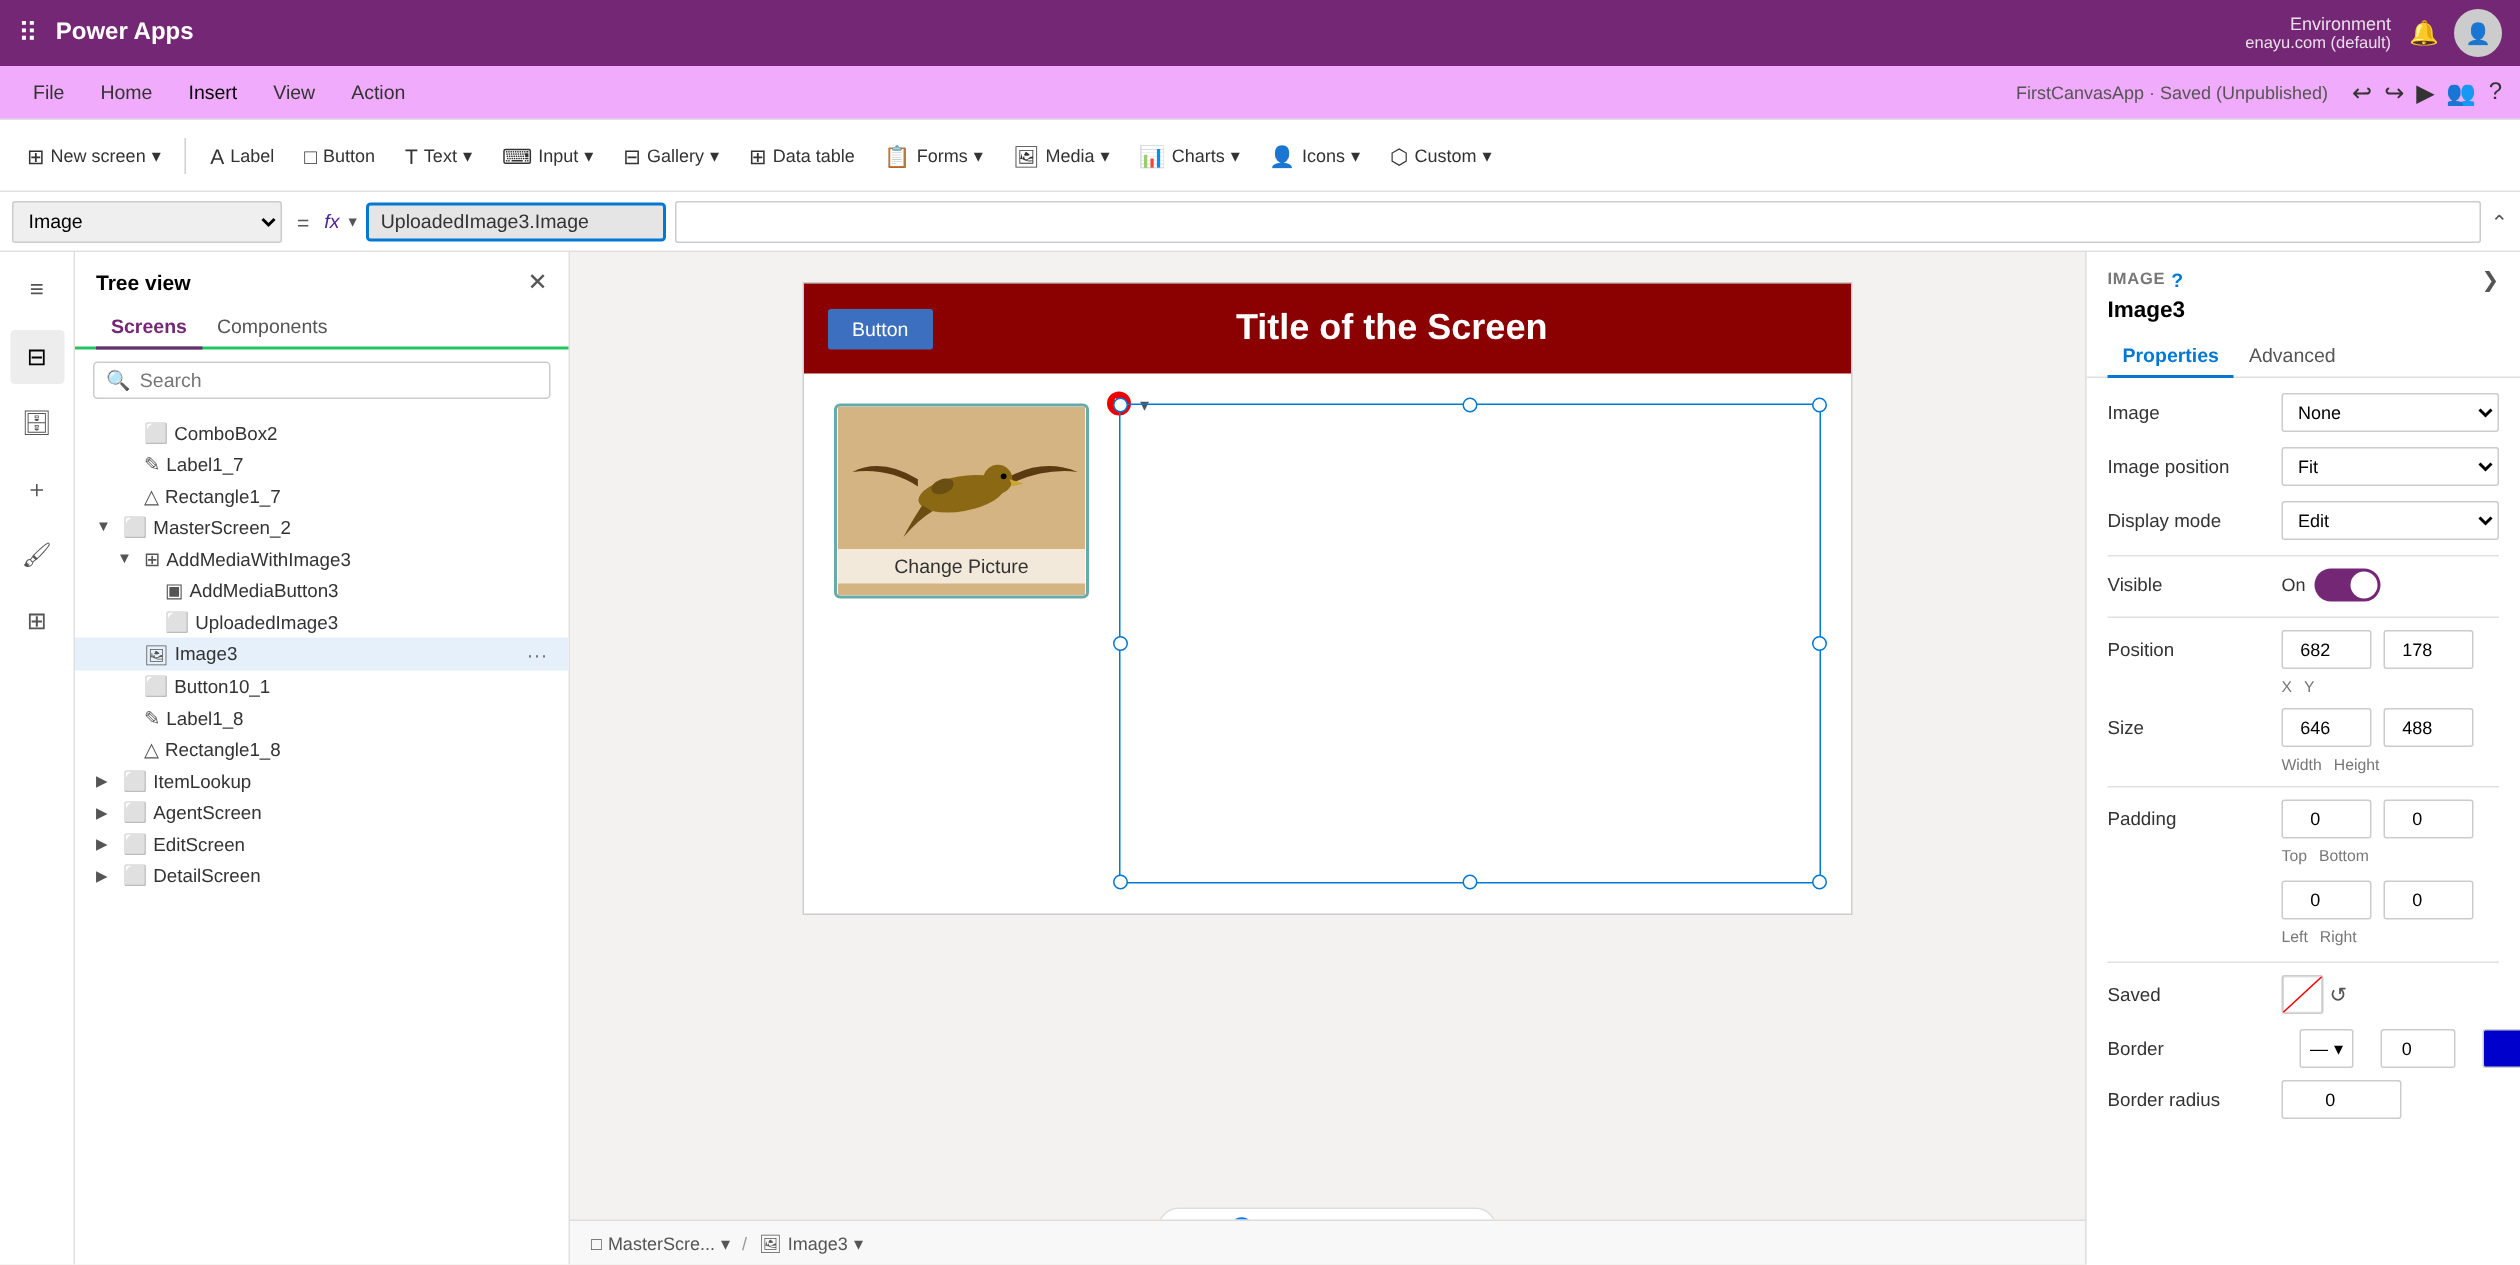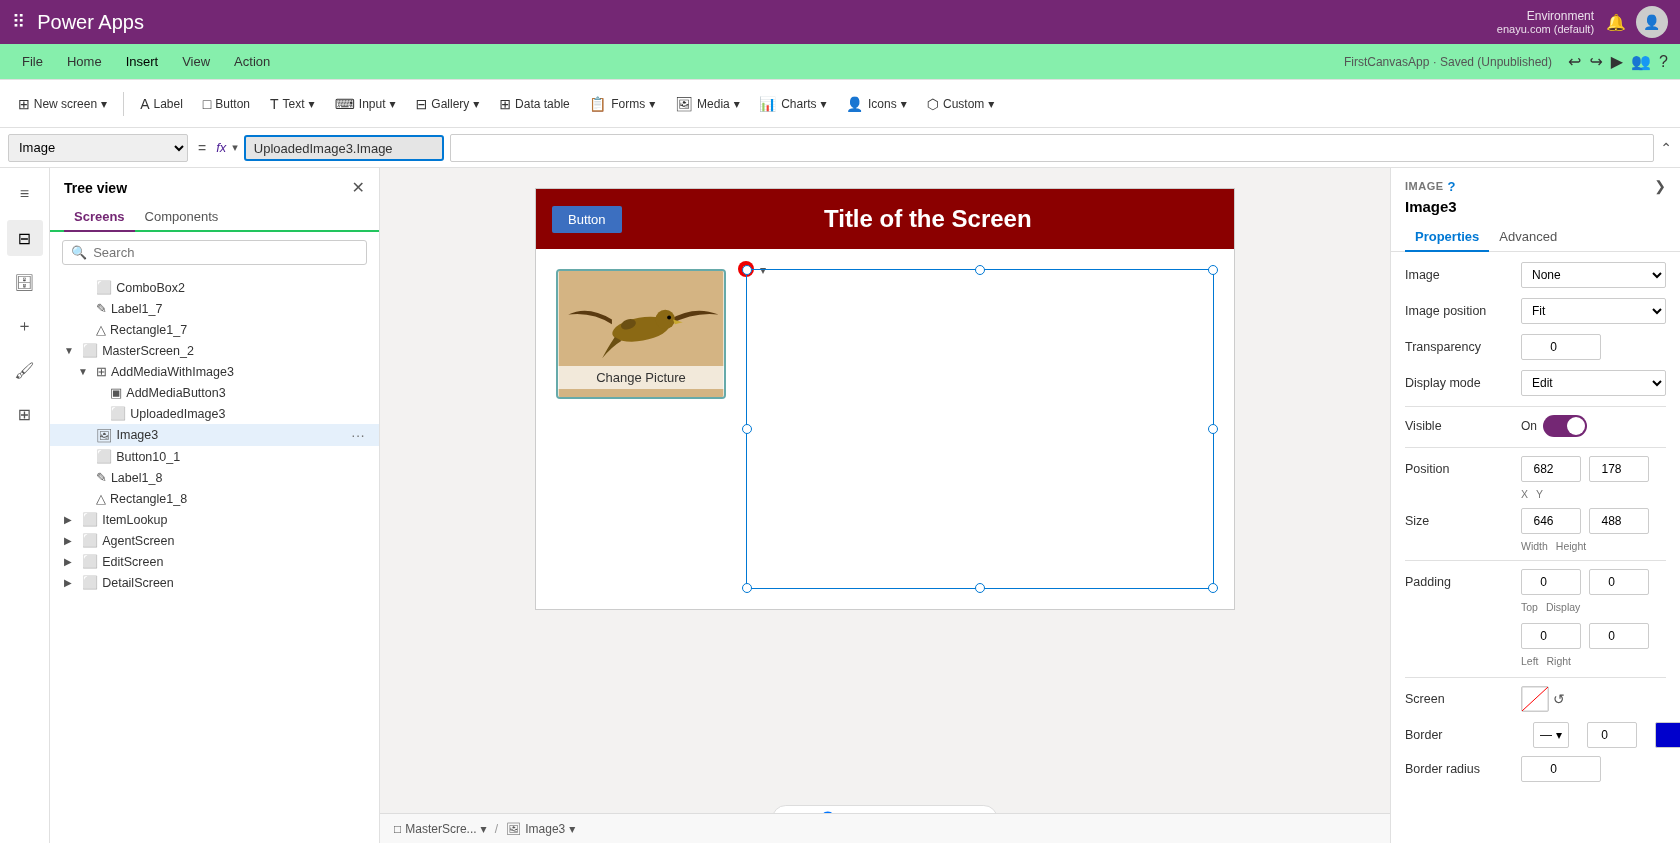--- a/index.html
+++ b/index.html
@@ -9,32 +9,32 @@
     .top-bar {
       height: 44px;
       background: #742774;
       display: flex;
       align-items: center;
       padding: 0 12px;
       gap: 12px;
       color: white;
     }
     .top-bar-dots { font-size: 18px; cursor: pointer; }
-    .top-bar-title { font-size: 20px; font-weight: 400; flex: none; }
+    .top-bar-title { font-size: 16px; font-weight: 700; flex: none; }
     .top-bar-spacer { flex: 1; }
     .top-bar-env { display: flex; flex-direction: column; align-items: flex-end; font-size: 11px; color: rgba(255,255,255,0.85); }
     .top-bar-env span:first-child { font-size: 12px; }
     .top-bar-icons { display: flex; gap: 10px; align-items: center; }
     .top-bar-icons span { font-size: 18px; cursor: pointer; color: white; }
     .avatar { width: 32px; height: 32px; border-radius: 50%; background: #ccc; display: flex; align-items: center; justify-content: center; font-size: 14px; color: #555; }
 
     
     .menu-bar {
       height: 36px;
-      background: #86efac;
+      background: #f0abfc;
       display: flex;
       align-items: center;
       padding: 0 12px;
       border-bottom: 1px solid #e0e0e0;
       gap: 4px;
     }
     .menu-item {
       padding: 4px 10px;
       font-size: 13px;
       color: #333;
@@ -800,24 +800,20 @@
         </select>
       </div>
 
       <div class="prop-row">
         <span class="prop-label">Image position</span>
         <select class="prop-dropdown">
           <option>Fit</option>
         </select>
       </div>
 
-      <div class="prop-row">
-        <span class="prop-label">Transparency</span>
-        <input type="number" class="prop-input" style="width: 80px;" value="0">
-      </div>
 
       <div class="prop-row">
         <span class="prop-label">Display mode</span>
         <select class="prop-dropdown">
           <option>Edit</option>
         </select>
       </div>
 
       <div class="divider-line"></div>
 
@@ -867,42 +863,42 @@
         <span class="prop-label">Padding</span>
         <div class="two-col">
           <input type="number" class="prop-input" value="0" style="">
           <input type="number" class="prop-input" value="0" style="">
         </div>
       </div>
       <div class="prop-row" style="margin-top:-6px;">
         <span class="prop-label"></span>
         <div class="two-col" style="flex:1;">
           <div class="sub-label">Top</div>
-          <div class="sub-label">Display</div>
+          <div class="sub-label">Bottom</div>
         </div>
       </div>
       <div class="prop-row">
         <span class="prop-label"></span>
         <div class="two-col">
           <input type="number" class="prop-input" value="0" style="">
           <input type="number" class="prop-input" value="0" style="">
         </div>
       </div>
       <div class="prop-row" style="margin-top:-6px;">
         <span class="prop-label"></span>
         <div class="two-col" style="flex:1;">
           <div class="sub-label">Left</div>
           <div class="sub-label">Right</div>
         </div>
       </div>
 
       <div class="divider-line"></div>
 
       <div class="prop-row">
-        <span class="prop-label">Screen</span>
+        <span class="prop-label">Saved</span>
         <div style="display:flex;align-items:center;gap:4px;flex:1;">
           <div class="color-swatch" style="background:transparent;position:relative;">
             <svg width="26" height="24" viewBox="0 0 26 24" xmlns="http://www.w3.org/2000/svg">
               <rect width="26" height="24" fill="white" stroke="#ccc"></rect>
               <line x1="0" y1="24" x2="26" y2="0" stroke="#f00" stroke-width="1"></line>
             </svg>
           </div>
           <span style="font-size:14px;cursor:pointer;color:#555;">↺</span>
         </div>
       </div>

